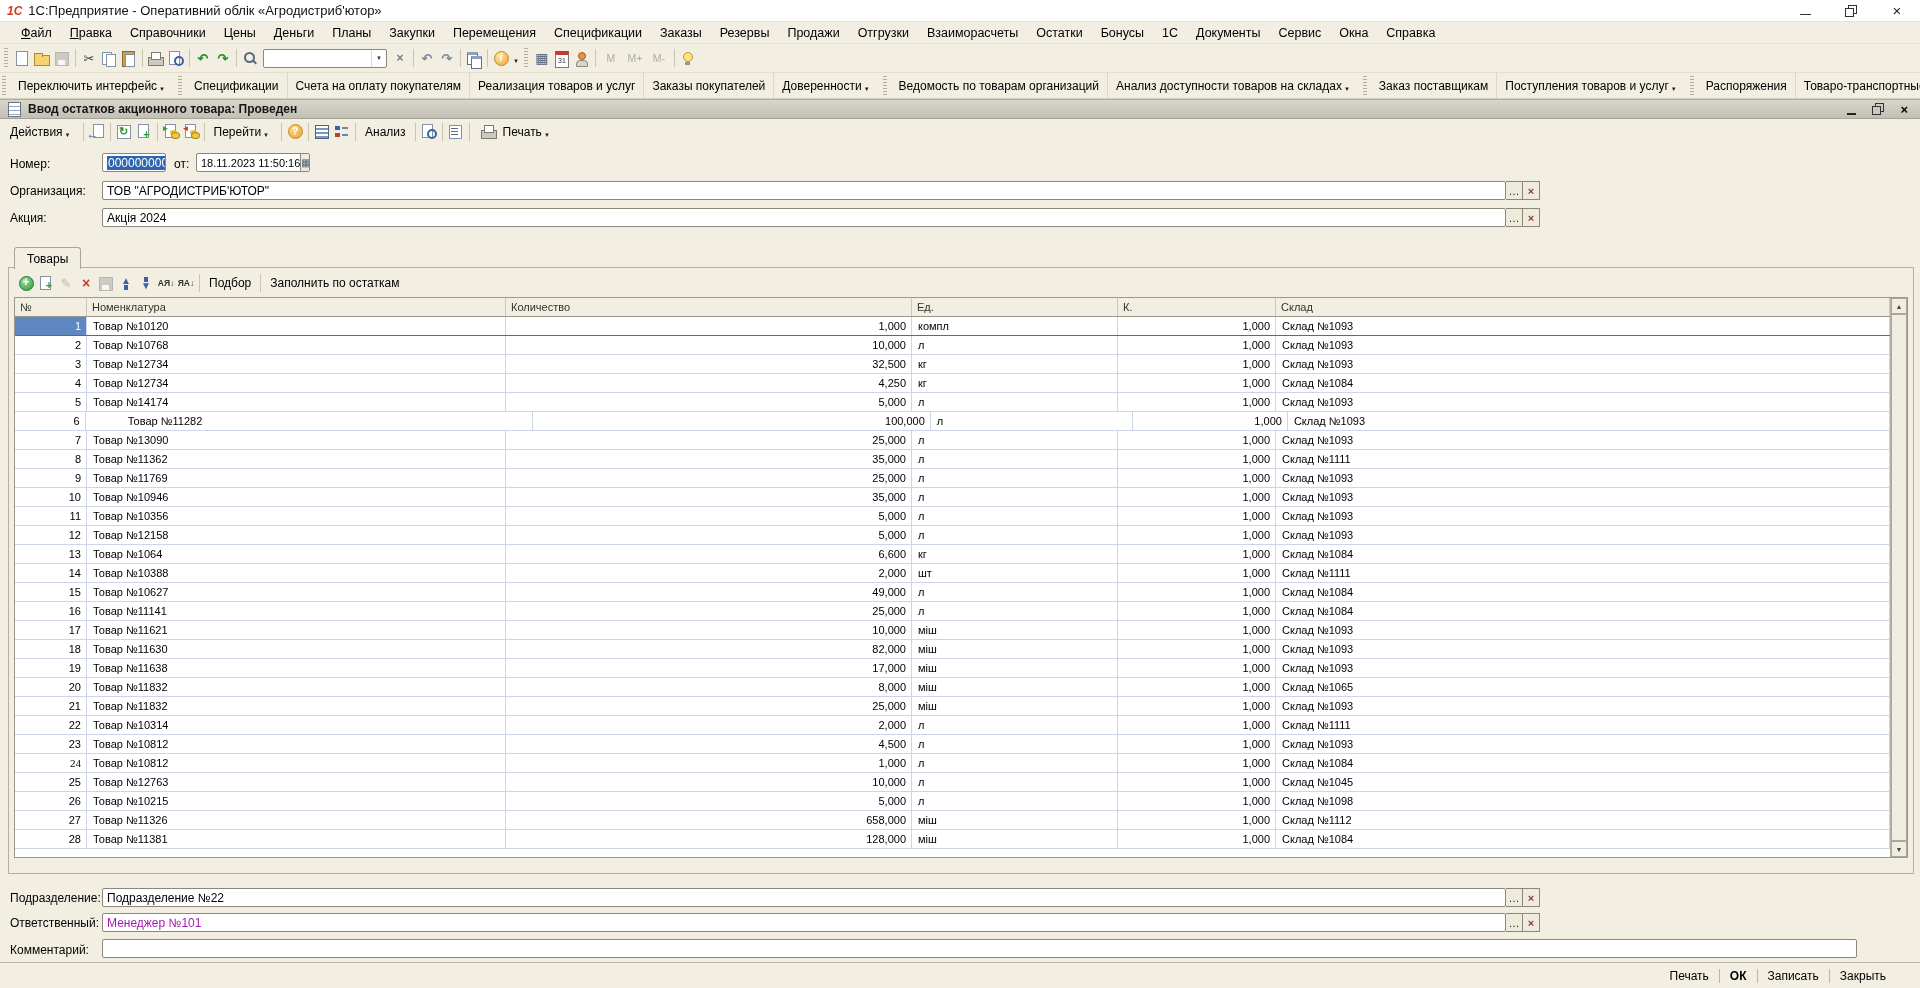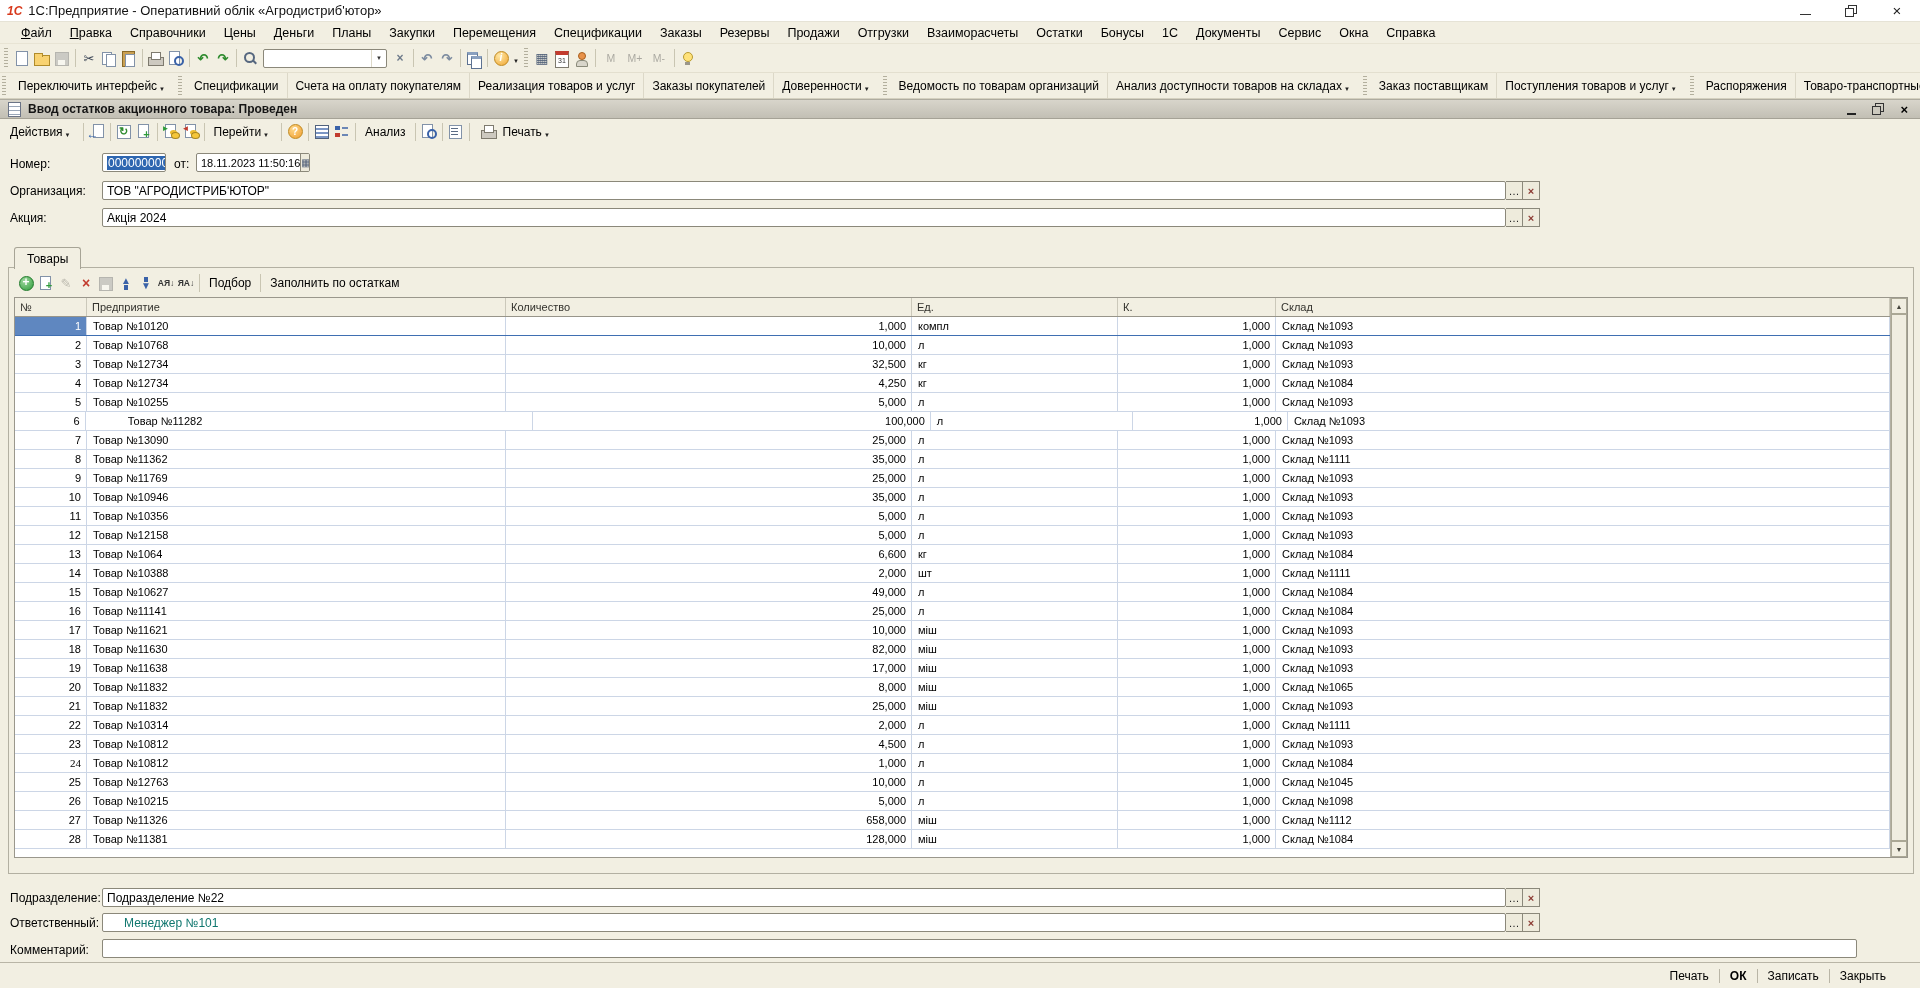--- a/index.html
+++ b/index.html
@@ -100,21 +100,21 @@
   .doctitle .txt{font-size:12px;font-weight:bold;color:#151515;}
   .doc-controls{margin-left:auto;display:flex;align-items:center;gap:16px;padding-right:12px;}
   .doc-min{width:9px;height:9px;border-bottom:2px solid #222;}
   .doc-restore{--rbg:#ccc9be;}
   .doc-close{font-size:13px;font-weight:bold;line-height:1;}
   .dtoolbar{position:absolute;left:0;top:119px;width:100%;height:25px;display:flex;align-items:center;padding-left:4px;box-sizing:border-box;}
   
   .flabel{position:absolute;font-size:12px;white-space:nowrap;}
   .ffield{position:absolute;height:19px;background:#fff;border:1px solid #8b887a;border-radius:2px;box-sizing:border-box;display:flex;align-items:center;font-size:12px;padding:0 4px;overflow:hidden;white-space:nowrap;}
   .selval{background:#2e66b0;color:#fff;padding:0 1px;}
-  .grayval{color:#0f766e;margin-left:17px;}
+  .grayval{color:#a21caf;}
   .calbtn{margin-left:auto;width:16px;height:17px;background:#eeebdc;border-left:1px solid #8b887a;display:flex;align-items:center;justify-content:center;font-size:10px;color:#4a5a74;margin-right:-4px;}
   .fbtns{position:absolute;display:flex;height:19px;}
   .fbtn{width:17px;height:19px;box-sizing:border-box;border:1px solid #8b887a;border-left:none;background:#eeebdc;display:flex;align-items:center;justify-content:center;font-size:11px;color:#222;}
   .fbtn.clr{color:#8b3a32;font-weight:bold;}
   
   .tab{position:absolute;left:14px;top:247px;height:21px;padding:0 12px;background:#f2efe2;border:1px solid #a7a496;border-bottom:none;border-radius:3px 3px 0 0;display:flex;align-items:center;font-size:12px;z-index:3;}
   .panel{position:absolute;left:8px;top:267px;width:1906px;height:607px;border:1px solid #b3b0a2;box-sizing:border-box;}
   .ttoolbar{position:absolute;left:16px;top:271px;height:24px;display:flex;align-items:center;z-index:2;}
   
   .tbl{position:absolute;left:14px;top:297px;width:1894px;height:561px;border:1px solid #9a978c;box-sizing:border-box;background:#fff;}
@@ -451,21 +451,21 @@
       </span>
       <span class="tsep"></span>
       <span class="tbtn">
         <span style="margin-left: 0px;">Заполнить по остаткам</span>
       </span>
     </div>
 
   <div class="tbl">
     <div class="thead" id="thead">
         <div class="th" style="width: 72px;">№</div>
-        <div class="th" style="width: 419px;">Предприятие</div>
+        <div class="th" style="width: 419px;">Номенклатура</div>
         <div class="th" style="width: 406px;">Количество</div>
         <div class="th" style="width: 206px;">Ед.</div>
         <div class="th" style="width: 158px;">К.</div>
         <div class="th" style="width: 614px;">Склад</div>
       </div>
     <div class="tbody" id="tbody">
         <div class="trow sel">
           <div class="td r c-n" style="width: 72px;">1</div>
           <div class="td l" style="width: 419px;">Товар №10120</div>
           <div class="td r" style="width: 406px;">1,000</div>
@@ -492,21 +492,21 @@
         <div class="trow">
           <div class="td r c-n" style="width: 72px;">4</div>
           <div class="td l" style="width: 419px;">Товар №12734</div>
           <div class="td r" style="width: 406px;">4,250</div>
           <div class="td l" style="width: 206px;">кг</div>
           <div class="td r" style="width: 158px;">1,000</div>
           <div class="td l" style="width: 614px;">Склад №1084</div>
         </div>
         <div class="trow">
           <div class="td r c-n" style="width: 72px;">5</div>
-          <div class="td l" style="width: 419px;">Товар №10255</div>
+          <div class="td l" style="width: 419px;">Товар №14174</div>
           <div class="td r" style="width: 406px;">5,000</div>
           <div class="td l" style="width: 206px;">л</div>
           <div class="td r" style="width: 158px;">1,000</div>
           <div class="td l" style="width: 614px;">Склад №1093</div>
         </div>
         <div class="trow">
           <div class="td r c-n" style="width: 72px;">6</div>
           <div class="td l" style="width: 419px; margin-left: 36px;">Товар №11282</div>
           <div class="td r" style="width: 406px;">100,000</div>
           <div class="td l" style="width: 206px;">л</div>

